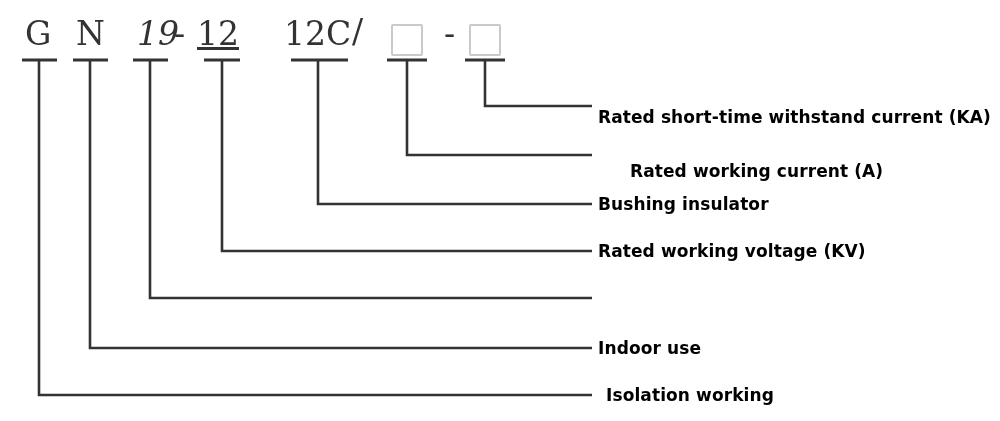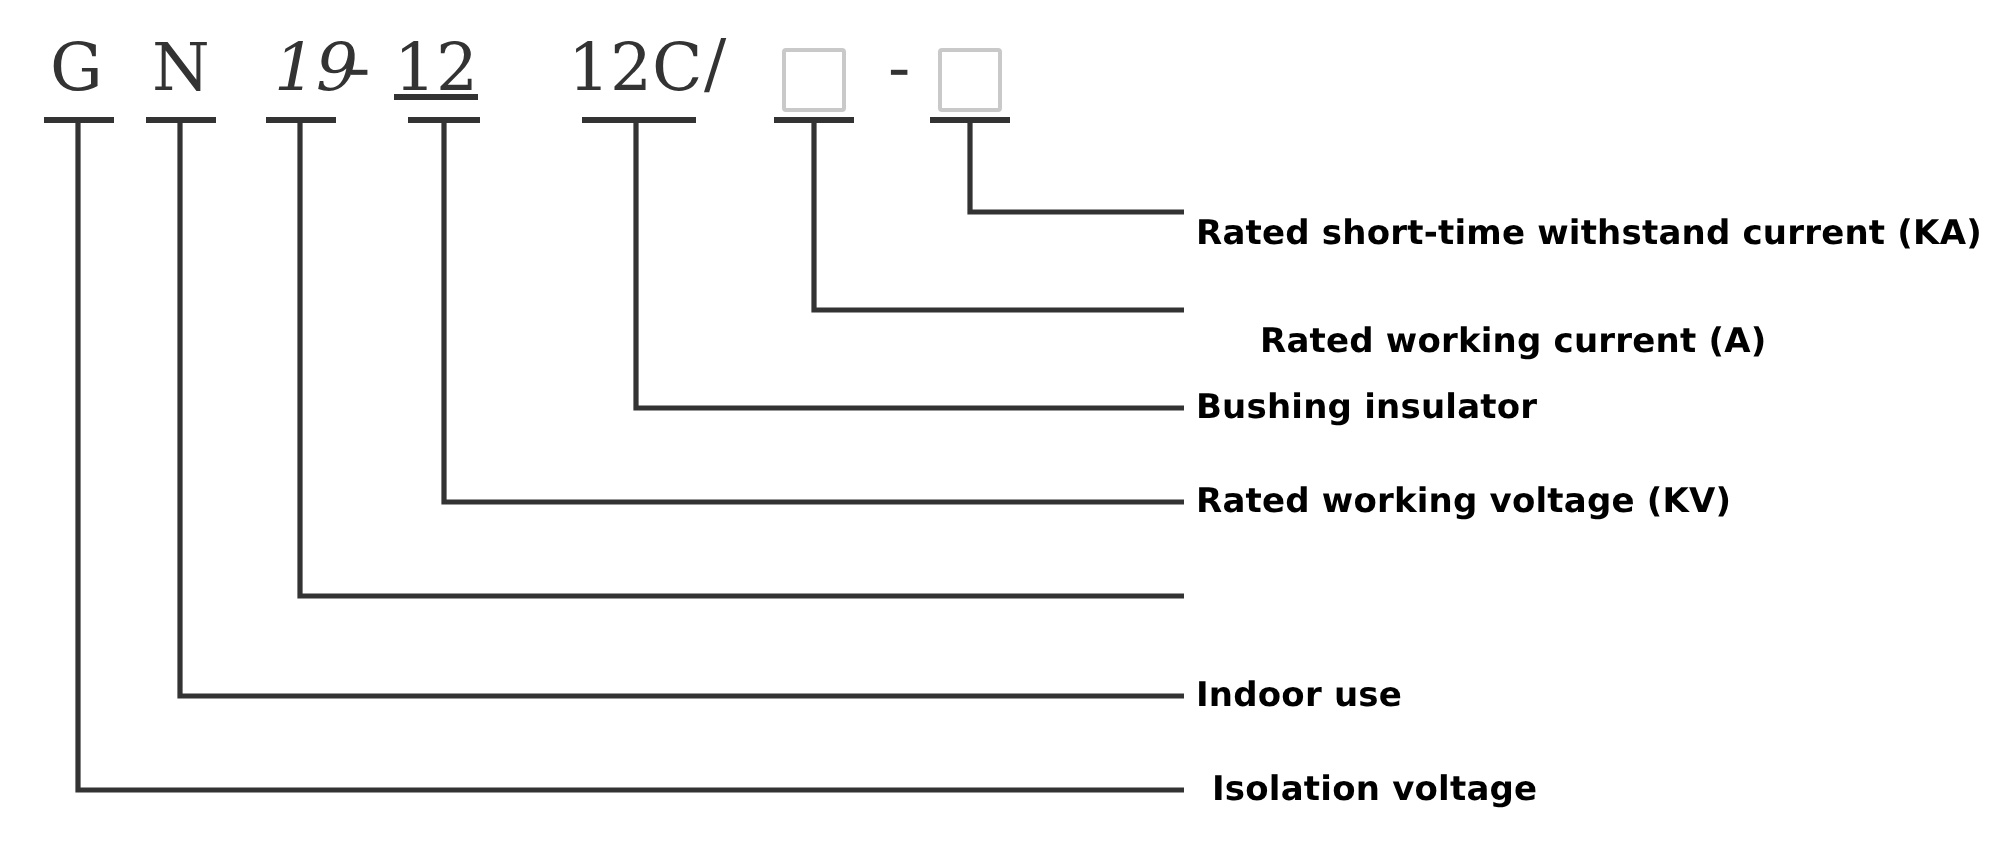--- a/index.html
+++ b/index.html
@@ -103,15 +103,15 @@
 
   <div class="leader-label" style="left:630px; top:147px;margin-top:16px;">Rated working current (A)</div>
 
   <div class="leader-label" style="left:598px; top:243px;">Rated working voltage (KV)</div>
 
   <div class="leader-label" style="left:598px; top:196px;">Bushing insulator</div>
 
 
   <div class="leader-label" style="left:598px; top:340px;text-align:center;">Indoor use</div>
 
-  <div class="leader-label" style="left:606px; top:387px;">Isolation voltage</div>
+  <div class="leader-label" style="left:606px; top:387px;">Isolation working</div>
 
 </div>
 
 </body></html>

